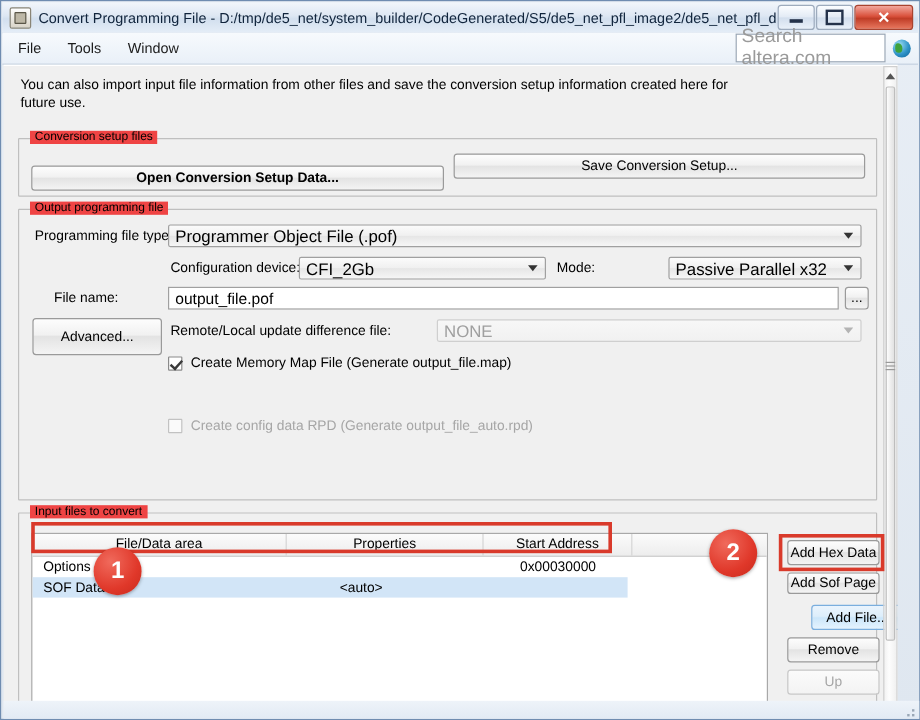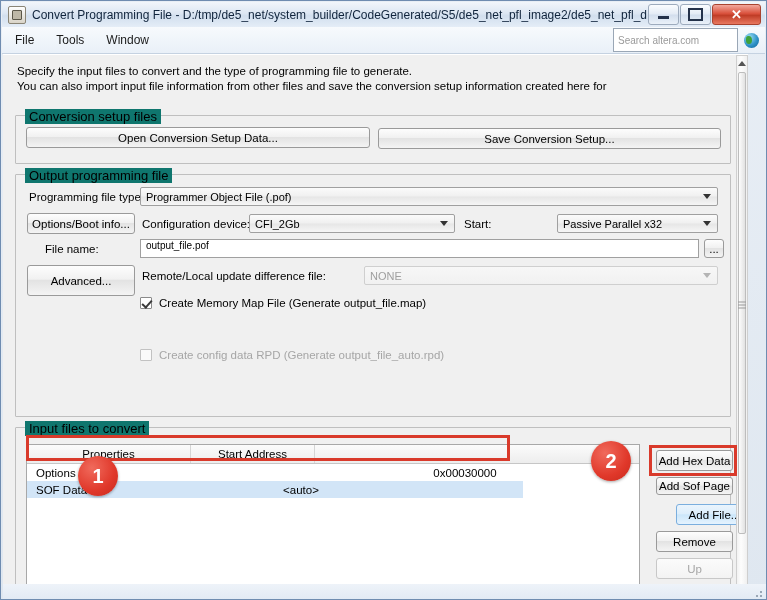--- a/index.html
+++ b/index.html
@@ -65,21 +65,21 @@
   }
   .menu-item {
     font-size: 12px; color: #1b1b1b; padding: 3px 9px; margin-left: 4px;
     border-radius: 2px;
   }
   .search-wrap {
     margin-left: auto; margin-right: 6px; display: flex; align-items: center;
   }
   .search-box {
     width: 125px; height: 17px; background: #ffffff;
-    border: 1px solid #9aa7b6; font-size: 10px; color: #9a9a9a;
+    border: 1px solid #9aa7b6; font-size: 16px; color: #9a9a9a;
     padding: 11px 4px; display: flex; align-items: center;
     box-sizing: border-box;
   }
   .globe {
     width: 15px; height: 15px; margin-left: 6px; border-radius: 50%;
     background: radial-gradient(circle at 35% 30%, #9fe0f5 0%, #2f93c8 55%, #0c5f94 100%);
     position: relative; overflow: hidden;
   }
   .globe::after {
     content: ""; position: absolute; left: 2px; top: 3px; width: 6px; height: 8px;
@@ -98,22 +98,22 @@
     position: absolute; left: 14px; top: 9px; width: 710px;
     font-size: 11.5px; color: #000; line-height: 15px;
   }
 
   
   .group {
     position: absolute; border: 1px solid #bfbfbf; border-radius: 1px;
     background: transparent;
   }
   .group-title {
-    position: absolute; top: -7px; left: 9px; background: #0f766e;
-    padding: 0 4px; font-size: 13px; color: #000;
+    position: absolute; top: -7px; left: 9px; background: #ef4444;
+    padding: 0 4px; font-size: 10px; color: #000;
   }
 
   .btn {
     box-sizing: border-box;
     background: linear-gradient(to bottom, #fdfdfd 0%, #f1f1f1 45%, #e3e3e3 50%, #f4f4f4 100%);
     border: 1px solid #9a9a9a; border-radius: 3px;
     font-size: 11.5px; color: #000;
     display: flex; align-items: center; justify-content: center;
     text-align: center;
   }
@@ -125,37 +125,37 @@
     margin-left: 20px;
   }
 
   .lbl { position: absolute; font-size: 11.5px; color: #000; }
   .lbl.dim { color: #a6a6a6; }
 
   .combo {
     position: absolute; box-sizing: border-box;
     background: linear-gradient(to bottom, #fbfbfb 0%, #f0f0f0 48%, #e6e6e6 52%, #f6f6f6 100%);
     border: 1px solid #a0a0a0; border-radius: 2px;
-    font-size: 11px; color: #000;
+    font-size: 14px; color: #000;
     display: flex; align-items: center; padding-left: 5px;
   }
   .combo.disabled { color: #9f9f9f; border-color: #cfcfcf;
     background: linear-gradient(to bottom, #f7f7f7, #f1f1f1); }
   .combo .arrow {
     margin-left: auto; margin-right: 6px;
     width: 0; height: 0; border-left: 4px solid transparent;
     border-right: 4px solid transparent; border-top: 5px solid #333;
   }
   .combo.disabled .arrow { border-top-color: #b4b4b4; }
 
   .textinput {
     position: absolute; box-sizing: border-box;
     background: #ffffff; border: 1px solid #a0a0a0;
-    font-size: 10px; color: #000;
-    display: flex; align-items: flex-start; padding-left: 5px;
+    font-size: 13px; color: #000;
+    display: flex; align-items: center; padding-left: 5px;
   }
 
   .cbrow { position: absolute; display: flex; align-items: center; }
   .cbox {
     width: 12px; height: 12px; box-sizing: border-box;
     border: 1px solid #8a8a8a; background: #ffffff;
     margin-right: 7px; position: relative; border-radius: 1px;
   }
   .cbox.checked::after {
     content: ""; position: absolute; left: 3px; top: 0px;
@@ -247,46 +247,45 @@
     <div class="menu-item">Window</div>
     <div class="search-wrap">
       <div class="search-box">Search altera.com</div>
       <div class="globe"></div>
     </div>
   </div>
 
   <div class="content">
 
     <div class="intro">
-      <div>Specify the input files to convert and the type of programming file to generate.</div>
       <div>You can also import input file information from other files and save the conversion setup information created here for</div>
+      <div>future use.</div>
     </div>
 
     <div class="group" style="left:12px; top:60px; width:714px; height:47px;">
       <span class="group-title">Conversion setup files</span>
-      <div class="btn" style="position:absolute; left:10px; top:11px; width:344px; height:21px;">Open Conversion Setup Data...</div>
+      <div class="btn" style="position:absolute; left:10px; top:22px; width:344px; height:21px;font-weight:bold;">Open Conversion Setup Data...</div>
       <div class="btn" style="position:absolute; left:362px; top:12px; width:343px; height:21px;">Save Conversion Setup...</div>
     </div>
 
     <div class="group" style="left:12px; top:119px; width:714px; height:241px;">
       <span class="group-title">Output programming file</span>
 
       <span class="lbl" style="left:13px; top:16px;">Programming file type:</span>
       <div class="combo" style="left:124px; top:12px; width:578px; height:19px;">
         <span>Programmer Object File (.pof)</span>
         <span class="arrow"></span>
       </div>
 
-      <div class="btn" style="position:absolute; left:11px; top:38px; width:108px; height:21px;">Options/Boot info...</div>
       <span class="lbl" style="left:126px; top:43px;">Configuration device:</span>
       <div class="combo" style="left:233px; top:39px; width:206px; height:19px;">
         <span>CFI_2Gb</span>
         <span class="arrow"></span>
       </div>
-      <span class="lbl" style="left:448px; top:43px;">Start:</span>
+      <span class="lbl" style="left:448px; top:43px;">Mode:</span>
       <div class="combo" style="left:541px; top:39px; width:161px; height:19px;">
         <span>Passive Parallel x32</span>
         <span class="arrow"></span>
       </div>
 
       <span class="lbl" style="left:13px; top:68px;padding-left:16px;">File name:</span>
       <div class="textinput" style="left:124px; top:64px; width:559px; height:19px;">
         <span>output_file.pof</span>
       </div>
       <div class="btn" style="position:absolute; left:688px; top:64px; width:20px; height:19px;">...</div>
@@ -307,20 +306,21 @@
         <span class="lbl dim" style="position:static;">Create config data RPD (Generate output_file_auto.rpd)</span>
       </div>
     </div>
 
     <div class="group" style="left:12px; top:372px; width:714px; height:170px;">
       <span class="group-title">Input files to convert</span>
     </div>
 
     <div class="tbl" style="left:23px; top:389px; width:614px; height:145px;">
       <div class="tbl-head">
+        <div class="th" style="width:212px;">File/Data area</div>
         <div class="th" style="width:164px;">Properties</div>
         <div class="th" style="width:124px;">Start Address</div>
         <div class="th" style="width:112px; border-right:none;"></div>
       </div>
 
       <div class="tr">
         <div class="td" style="width:212px; padding-left:9px;">Options</div>
         <div class="td c" style="width:164px;"></div>
         <div class="td c" style="width:124px;">0x00030000</div>
         <div class="td" style="width:112px;"></div>

